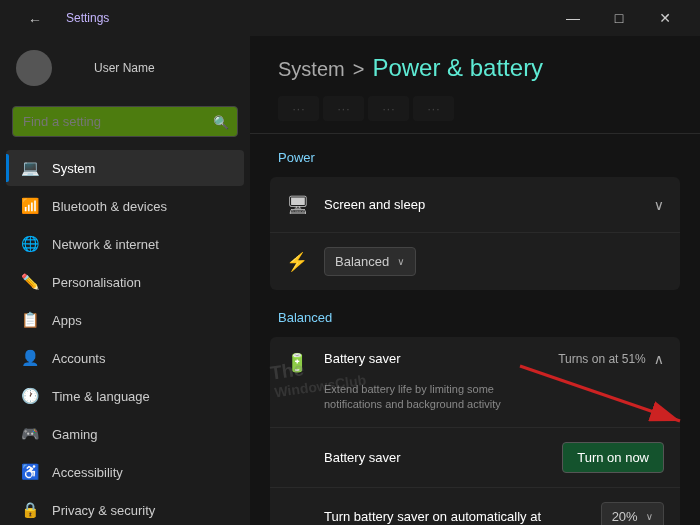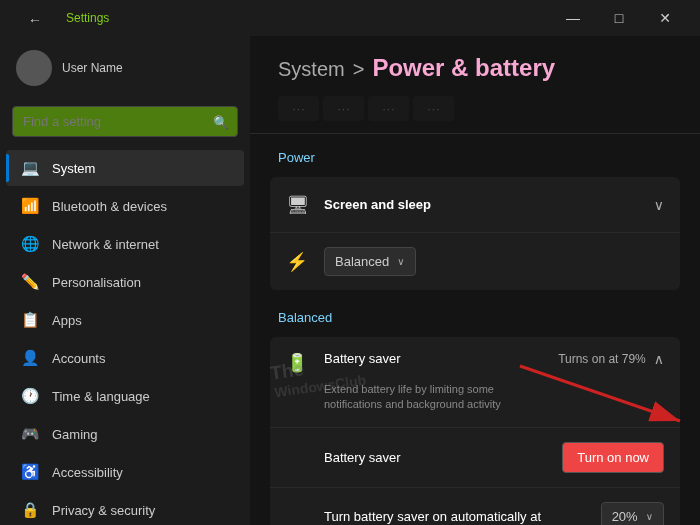--- a/index.html
+++ b/index.html
@@ -24,21 +24,21 @@
       height: 36px;
       flex-shrink: 0;
     }
     .title-bar-left {
       display: flex;
       align-items: center;
       gap: 8px;
     }
     .title-bar-title {
       font-size: 12px;
-      color: #84cc16;
+      color: #c4b5fd;
     }
     .title-bar-controls {
       display: flex;
       gap: 0;
     }
     .title-bar-btn {
       width: 46px;
       height: 30px;
       background: transparent;
       border: none;
@@ -76,20 +76,21 @@
     .avatar {
       width: 36px;
       height: 36px;
       border-radius: 50%;
       background: #555;
       flex-shrink: 0;
     }
     .user-name-text {
       font-size: 12px;
       color: #ccc;
+      margin-left: 32px;
     }
     .search-bar {
       margin: 6px 12px 12px 12px;
       position: relative;
     }
     .search-input {
       width: 100%;
       background: #4d7c0f;
       border: 1px solid #444;
       border-radius: 4px;
@@ -161,22 +162,22 @@
       font-size: 20px;
       color: #aaa;
       font-weight: 400;
     }
     .breadcrumb-sep {
       font-size: 20px;
       color: #aaa;
     }
     .breadcrumb-current {
       font-size: 24px;
-      font-weight: 700;
-      color: #f9a8d4;
+      font-weight: 400;
+      color: #5eead4;
     }
 
     
     .tabs-row {
       display: flex;
       gap: 4px;
       padding: 4px 28px 12px 28px;
       border-bottom: 1px solid #2a2a2a;
       overflow: hidden;
     }
@@ -217,21 +218,20 @@
       height: 24px;
       display: flex;
       align-items: center;
       justify-content: center;
       flex-shrink: 0;
       color: #ccc;
       font-size: 18px;
     }
     .row-text {
       flex: 1;
-      font-weight: bold;
     }
     .row-label {
       font-size: 13px;
       color: #fff;
     }
     .row-desc {
       font-size: 11px;
       color: #888;
       margin-top: 2px;
       line-height: 1.4;
@@ -300,21 +300,21 @@
       min-height: 52px;
       background: #1e1e1e;
     }
     .sub-row:last-child { border-bottom: none; }
     .sub-row-text {
       flex: 1;
       font-size: 13px;
       color: #fff;
     }
     .btn-primary {
-      background: #ef4444;
+      background: #14532d;
       border: 1px solid #555;
       border-radius: 4px;
       color: #fff;
       padding: 7px 14px;
       font-size: 13px;
       cursor: pointer;
       white-space: nowrap;
     }
 
     
@@ -449,21 +449,21 @@
 
       <div class="settings-card">
 
         <div class="battery-section-header">
           <span class="row-icon">🔋</span>
           <div class="battery-header-text">
             <div class="battery-header-label">Battery saver</div>
             <div class="battery-header-desc">Extend battery life by limiting some notifications and background activity</div>
           </div>
           <div class="battery-header-right">
-            <span class="turns-on-text">Turns on at 79%</span>
+            <span class="turns-on-text">Turns on at 51%</span>
             <span class="collapse-icon">∧</span>
           </div>
         </div>
 
         <div class="sub-row">
           <div class="sub-row-text">Battery saver</div>
           <button class="btn-primary">Turn on now</button>
         </div>
 
         <div class="sub-row" style="position:relative;">

